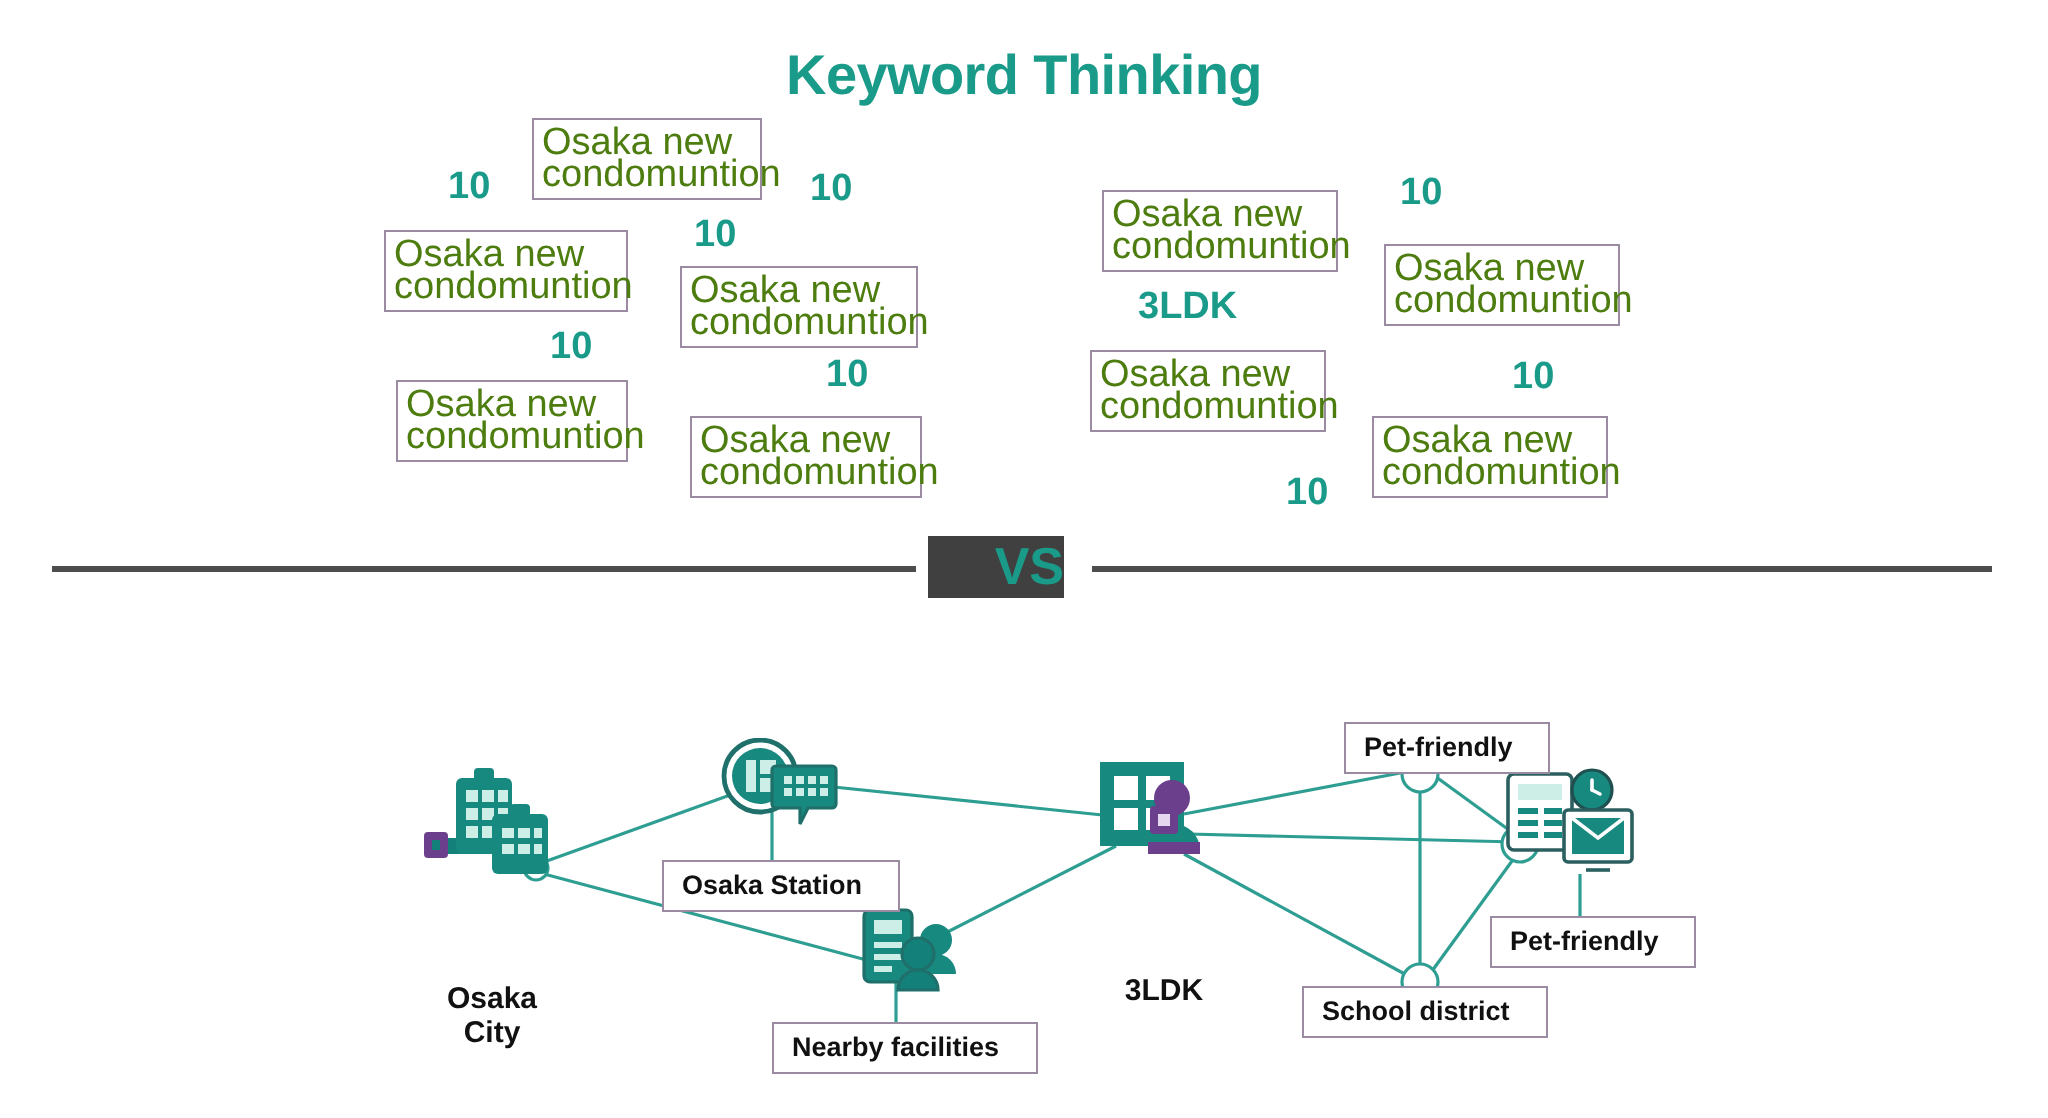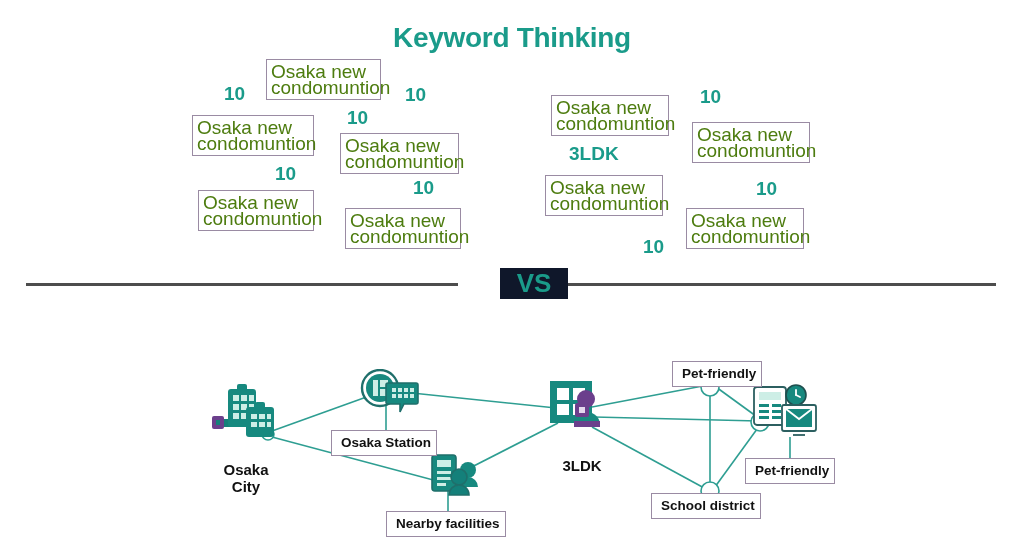--- a/index.html
+++ b/index.html
@@ -27,25 +27,25 @@
   .divider-line{
     position:absolute;
     top:283px;
     height:3px;
     background:#4d4d4d;
   }
   #divider-left { left:26px;  width:432px; }
   #divider-right{ left:546px; width:450px; }
   #vs-label{
     position:absolute;
-    top:268px; left:500px;
-    width:68px; text-align:center;
+    top:268px; left:464px;
+    width:68px; text-align:right;
     font-size:26px; font-weight:bold;
     color:#1a9b8a;
-    background:#0f172a;
+    background:#404040;
   }
 
   
   .kw-box{
     position:absolute;
     border:1px solid #9a8ba3;
     background:#ffffff;
     font-size:19px;
     line-height:16px;
     color:#4d7c0f;
@@ -65,33 +65,34 @@
   svg.edges{position:absolute;left:0;top:0;width:1024px;height:214px;}
 
   .pill{
     position:absolute;
     border:1px solid #9a8ba3;
     border-radius:0;
     background:#ffffff;
     font-size:13.5px;
     font-weight:bold;
     color:#111111;
-    padding:4px 5px 5px 9px;
+    padding:4px 18px 5px 9px;
     white-space:nowrap;
     box-sizing:border-box;
     line-height:15px;
   }
   .node-title{
     position:absolute;
     font-size:15px;
     font-weight:bold;
     color:#111111;
     text-align:center;
     line-height:17px;
     white-space:pre-line;
+    margin-top:30px;
   }
   .icon{position:absolute;}
 </style>
 </head>
 <body>
 
 <div class="stage">
 
   <div class="title" id="keyword-title">Keyword Thinking</div>
 

